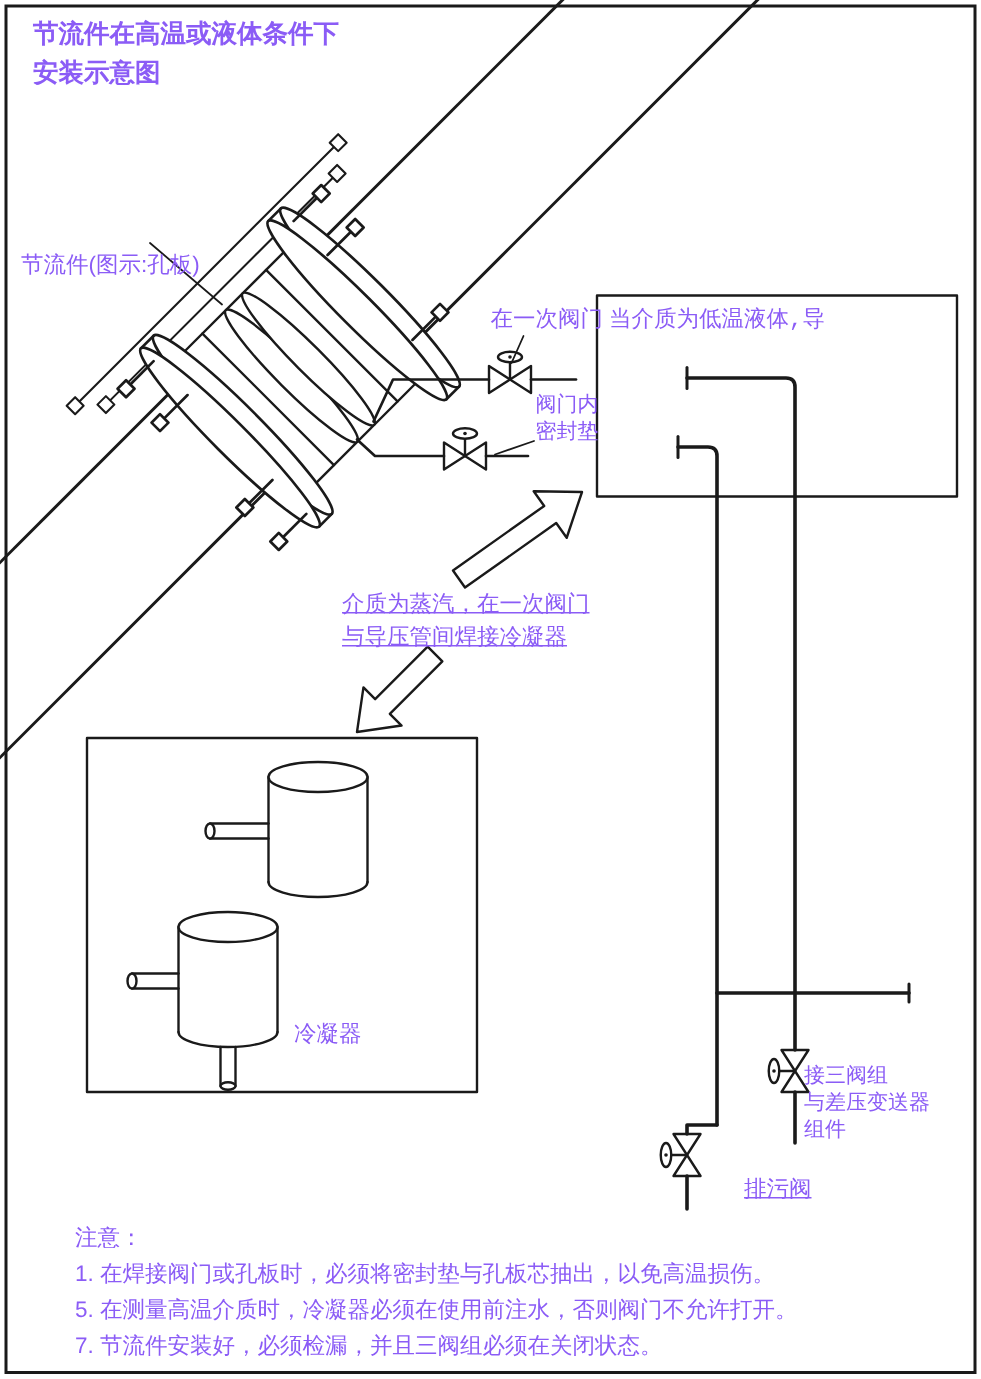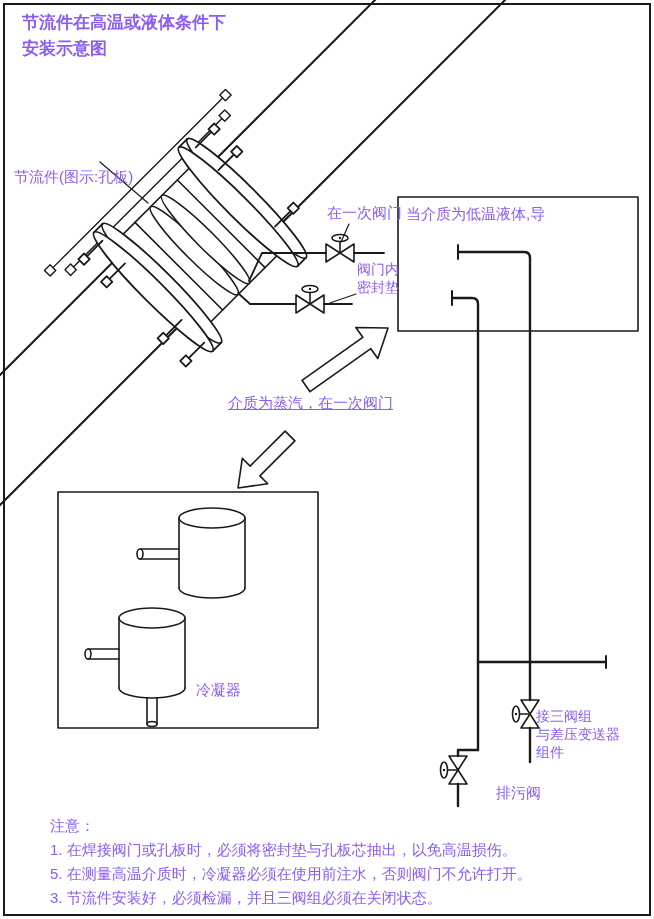--- a/index.html
+++ b/index.html
@@ -174,40 +174,41 @@
 
   <div class="label" style="left:14px;top:140px;margin-top:26px;">节流件(图示:孔板)</div>
 
   <div class="label" style="left:327px;top:202px;">在一次阀门</div>
 
   <div class="label small" style="left:357px;top:260px;">
     <div>阀门内</div>
     <div>密封垫</div>
   </div>
 
-  <div class="label note-lines" style="left:406px;top:203px;">
+  <div class="label note-lines" style="left:406px;top:203px;font-family:Liberation Mono, monospace;">
     <div>当介质为低温液体,导</div>
   </div>
 
   <div class="label note-lines" style="left:228px;top:392px;text-decoration:underline;">
     <div>介质为蒸汽，在一次阀门</div>
+    <div>与导压管间焊接冷凝器</div>
   </div>
 
 
   <div class="label" style="left:196px;top:679px;font-size:15px;">冷凝器</div>
 
   <div class="label small" style="left:536px;top:707px;">
     <div>接三阀组</div>
     <div>与差压变送器</div>
     <div>组件</div>
   </div>
 
-  <div class="label" style="left:496px;top:782px;">排污阀</div>
+  <div class="label" style="left:496px;top:782px;text-decoration:underline;">排污阀</div>
 
   <div class="label notes" style="left:50px;top:814px;">
     <div>注意：</div>
     <div>1. 在焊接阀门或孔板时，必须将密封垫与孔板芯抽出，以免高温损伤。</div>
     <div>5. 在测量高温介质时，冷凝器必须在使用前注水，否则阀门不允许打开。</div>
-    <div>3. 节流件安装好，必须检漏，并且三阀组必须在关闭状态。</div>
+    <div>7. 节流件安装好，必须检漏，并且三阀组必须在关闭状态。</div>
   </div>
 
   <div class="frame"></div>
 </div>
 
 </body></html>

